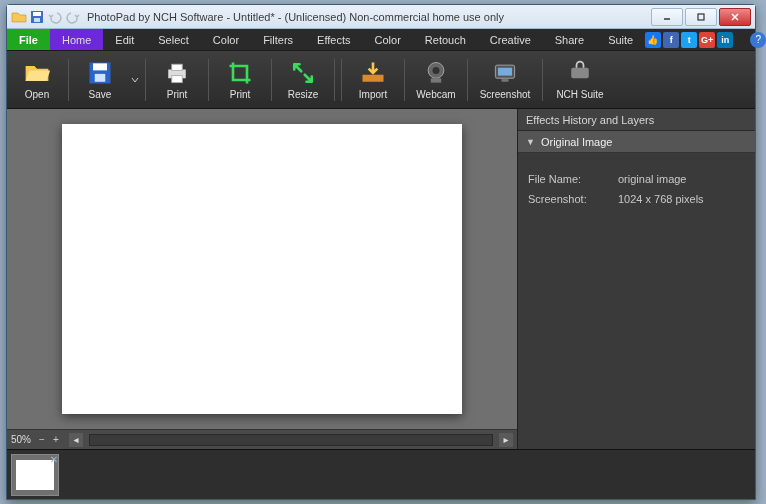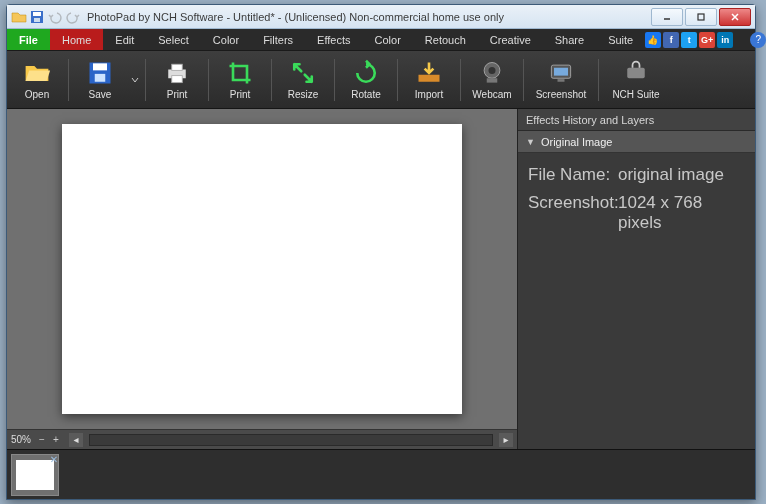--- a/index.html
+++ b/index.html
@@ -10,21 +10,21 @@
   .mini-icon { width: 16px; height: 16px; display: flex; align-items: center; justify-content: center; }
   .title-text { margin-left: 6px; font-size: 11px; color: #3b3b3b; flex: 1; white-space: nowrap; overflow: hidden; }
   .win-controls { display: flex; }
   .win-btn { width: 32px; height: 18px; border: 1px solid #9fb8d0; background: linear-gradient(#f5f9fd,#dde9f5); border-radius: 2px; display:flex; align-items:center; justify-content:center; margin-left:2px; cursor:pointer; }
   .win-btn.close { background: linear-gradient(#e88,#c33); border-color:#a22; }
   .win-btn svg { width:10px; height:10px; }
 
   .menubar { height: 22px; background: #2a2a2a; display:flex; align-items:stretch; border-bottom:1px solid #1a1a1a; }
   .menu-item { font-size: 11px; color:#ddd; padding: 0 12px; display:flex; align-items:center; cursor:pointer; }
   .menu-item.file { background:#1fa81f; color:#fff; font-weight:bold; }
-  .menu-item.active { background:#b91c1c; }
+  .menu-item.active { background:#6d28d9; }
   .menubar-right { margin-left:auto; display:flex; align-items:center; gap:2px; padding-right:6px; }
   .social { width:16px; height:16px; border-radius:2px; display:flex; align-items:center; justify-content:center; font-size:9px; color:#fff; font-weight:bold; cursor:pointer; }
   .social.thumb{background:#1877f2;} .social.fb{background:#4267B2;} .social.tw{background:#1da1f2;} .social.gp{background:#db4437;} .social.in{background:#0077b5;}
   .help-icon { width:16px; height:16px; border-radius:50%; background:#3a76d6; color:#fff; font-size:10px; display:flex; align-items:center; justify-content:center; cursor:pointer; margin-left:4px;}
   .menu-sep{ width:1px; background:#555; margin:3px 4px;}
 
   .ribbon { height: 58px; background: linear-gradient(#3e3e3e,#2b2b2b); display:flex; align-items:center; padding: 0 2px; border-bottom:1px solid #151515; }
   .ribbon-group { display:flex; align-items:center; }
   .ribbon-btn { width:56px; height:52px; display:flex; flex-direction:column; align-items:center; justify-content:center; gap:2px; cursor:pointer; border-radius:3px; }
   .ribbon-btn.wide { width:68px; }
@@ -41,21 +41,21 @@
   .canvas-statusbar { height:20px; background:#4a4a4a; display:flex; align-items:center; padding:0 4px; font-size:10px; color:#ddd; border-top:1px solid #333;}
   .zoom-val{margin-right:4px;}
   .zoom-btn{ width:14px; height:14px; display:flex; align-items:center; justify-content:center; cursor:pointer; color:#ccc;}
   .scroll-track{ flex:1; height:12px; background:#3a3a3a; margin:0 6px; border:1px solid #2a2a2a; position:relative;}
   .scroll-arrow{width:14px; height:14px; background:#5a5a5a; display:flex;align-items:center;justify-content:center; cursor:pointer;}
 
   .side-panel { width:238px; background:#3a3a3a; border-left:1px solid #222; display:flex; flex-direction:column;}
   .panel-title { height:22px; background:#424242; color:#d6d6d6; font-size:11px; padding:0 8px; display:flex; align-items:center; border-bottom:1px solid #2a2a2a;}
   .panel-row{ height:22px; background:#555; color:#eee; font-size:11px; display:flex; align-items:center; padding:0 8px; border-bottom:1px solid #333; cursor:pointer;}
   .panel-row .tri{ margin-right:6px; font-size:9px; color:#ccc;}
-  .panel-body{ padding:12px 10px; font-size:17px; color:#c8c8c8;}
+  .panel-body{ padding:20px 10px; font-size:11px; color:#c8c8c8;}
   .panel-body .prow{ display:flex; margin-bottom:8px;}
   .panel-body .prow .plabel{ width:90px;}
 
   .filmstrip{ height:50px; background:#2e2e2e; border-top:1px solid #111; display:flex; align-items:flex-start; padding:4px; gap:4px;}
   .thumb-item{ position:relative; width:48px; height:42px; background:#707070; border:1px solid #888; display:flex; align-items:center; justify-content:center;}
   .thumb-item .thumb-canvas{ width:38px; height:30px; background:#fff;}
   .thumb-close{ position:absolute; top:-2px; right:-2px; width:12px; height:12px; color:#9bd; font-size:10px; display:flex; align-items:center; justify-content:center; cursor:pointer;}
 </style>
 </head>
 <body>
@@ -183,29 +183,20 @@
     <div class="ribbon-sep"></div>
     <div class="ribbon-btn">
       <span class="ribbon-icon">
           <svg viewBox="0 0 32 32">
             <path d="M6 6 L14 14 M6 6 h6 M6 6 v6 M26 26 L18 18 M26 26 h-6 M26 26 v-6" fill="none" stroke="#3adb5a" stroke-width="3" stroke-linecap="round"></path>
           </svg>
         </span>
       <span class="ribbon-label">Resize</span>
     </div>
     <div class="ribbon-sep"></div>
-    <div class="ribbon-btn">
-      <span class="ribbon-icon">
-          <svg viewBox="0 0 32 32">
-            <path d="M16 6 A10 10 0 1 1 6 16" fill="none" stroke="#3adb5a" stroke-width="3"></path>
-            <path d="M16 2 l4 4 -4 4" fill="none" stroke="#3adb5a" stroke-width="3"></path>
-          </svg>
-        </span>
-      <span class="ribbon-label">Rotate</span>
-    </div>
     <div class="ribbon-sep"></div>
     <div class="ribbon-btn">
       <span class="ribbon-icon">
           <svg viewBox="0 0 32 32">
             <rect x="4" y="18" width="24" height="8" fill="#d98b2a"></rect>
             <path d="M16 4 v12 M11 11 l5 5 5 -5" fill="none" stroke="#f6c94a" stroke-width="3"></path>
           </svg>
         </span>
       <span class="ribbon-label">Import</span>
     </div>

